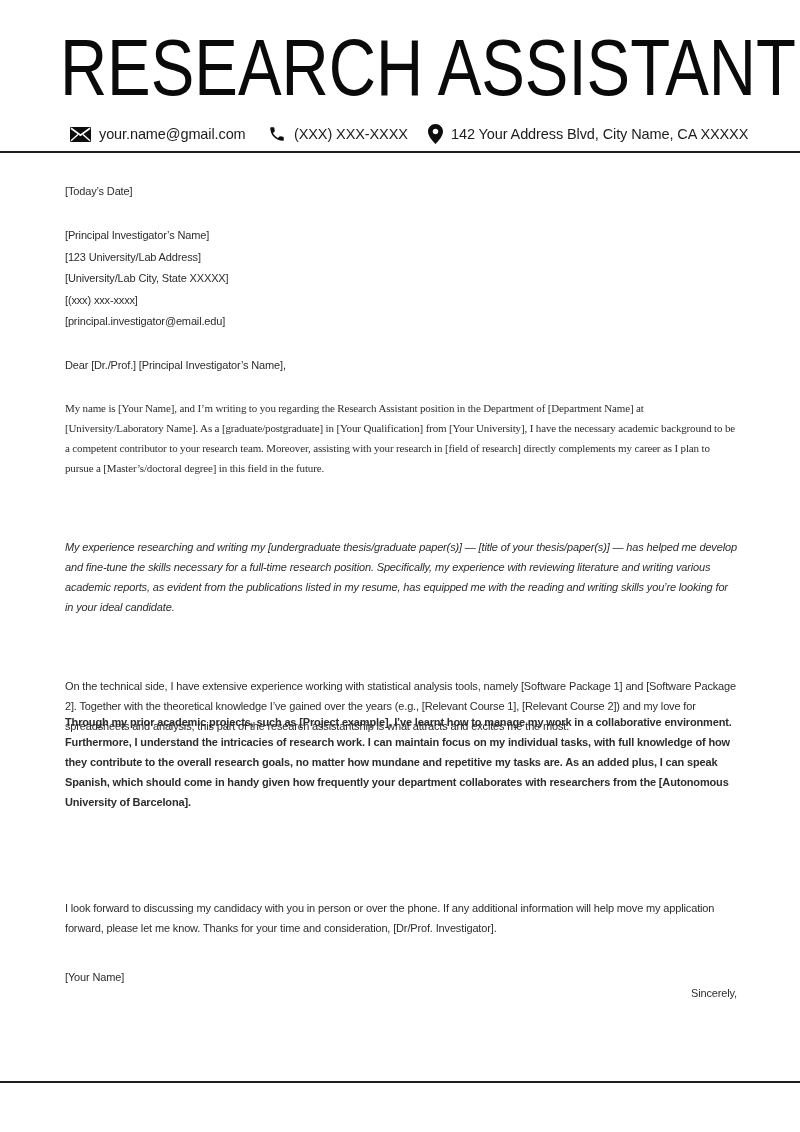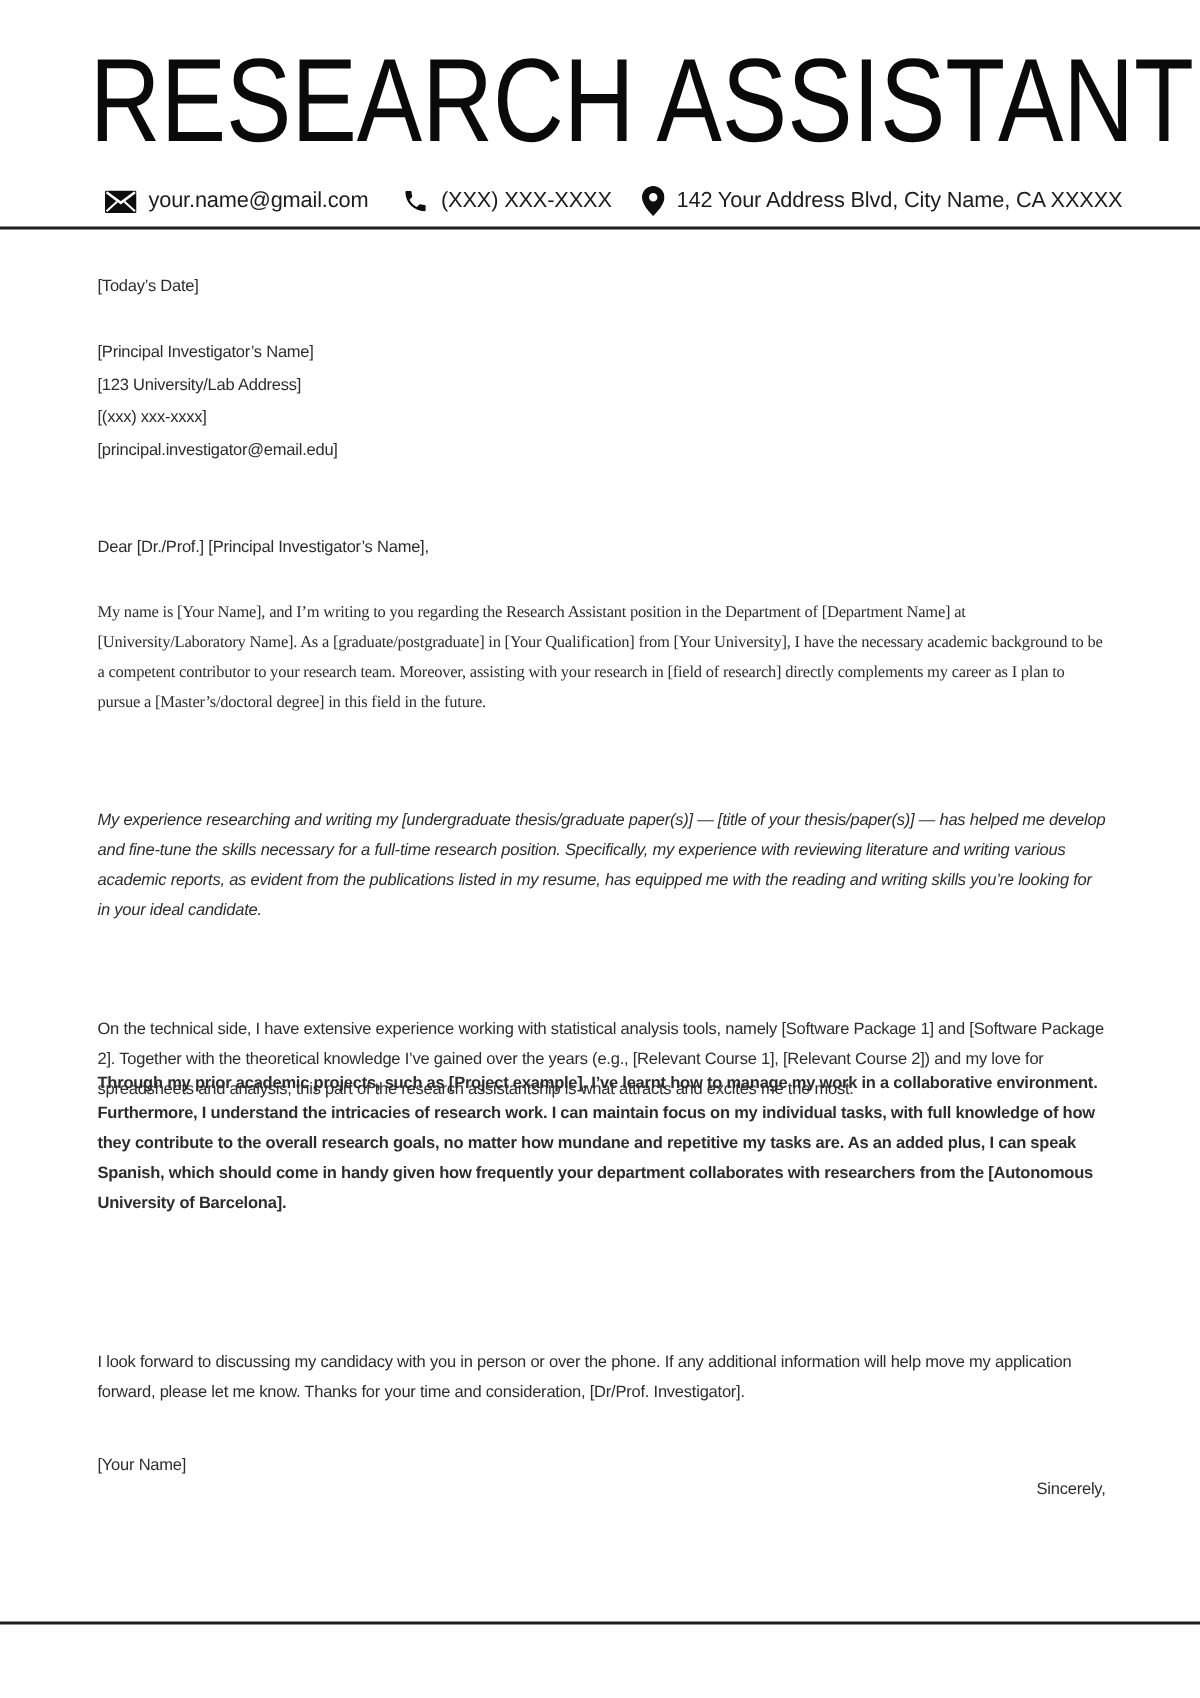--- a/index.html
+++ b/index.html
@@ -128,20 +128,21 @@
 
 </div>
 
 <div class="rule top"></div>
 
 <div class="block date">[Today’s Date]</div>
 
 <div class="block recipient">
   <div>[Principal Investigator’s Name]</div>
   <div>[123 University/Lab Address]</div>
+  <div>[University/Lab City, State XXXXX]</div>
   <div>[(xxx) xxx-xxxx]</div>
   <div>[principal.investigator@email.edu]</div>
 </div>
 
 <div class="block salutation">Dear [Dr./Prof.] [Principal Investigator’s Name],</div>
 
 <div class="block p1">My name is [Your Name], and I’m writing to you regarding the Research Assistant position in the Department of [Department Name] at [University/Laboratory Name]. As a [graduate/postgraduate] in [Your Qualification] from [Your University], I have the necessary academic background to be a competent contributor to your research team. Moreover, assisting with your research in [field of research] directly complements my career as I plan to pursue a [Master’s/doctoral degree] in this field in the future.</div>
 <div class="block p2">My experience researching and writing my [undergraduate thesis/graduate paper(s)] — [title of your thesis/paper(s)] — has helped me develop and fine-tune the skills necessary for a full-time research position. Specifically, my experience with reviewing literature and writing various academic reports, as evident from the publications listed in my resume, has equipped me with the reading and writing skills you’re looking for in your ideal candidate.</div>
 <div class="block p3">On the technical side, I have extensive experience working with statistical analysis tools, namely [Software Package 1] and [Software Package 2]. Together with the theoretical knowledge I’ve gained over the years (e.g., [Relevant Course 1], [Relevant Course 2]) and my love for spreadsheets and analysis, this part of the research assistantship is what attracts and excites me the most.</div>
 <div class="block p4">Through my prior academic projects, such as [Project example], I’ve learnt how to manage my work in a collaborative environment. Furthermore, I understand the intricacies of research work. I can maintain focus on my individual tasks, with full knowledge of how they contribute to the overall research goals, no matter how mundane and repetitive my tasks are. As an added plus, I can speak Spanish, which should come in handy given how frequently your department collaborates with researchers from the [Autonomous University of Barcelona].</div>

